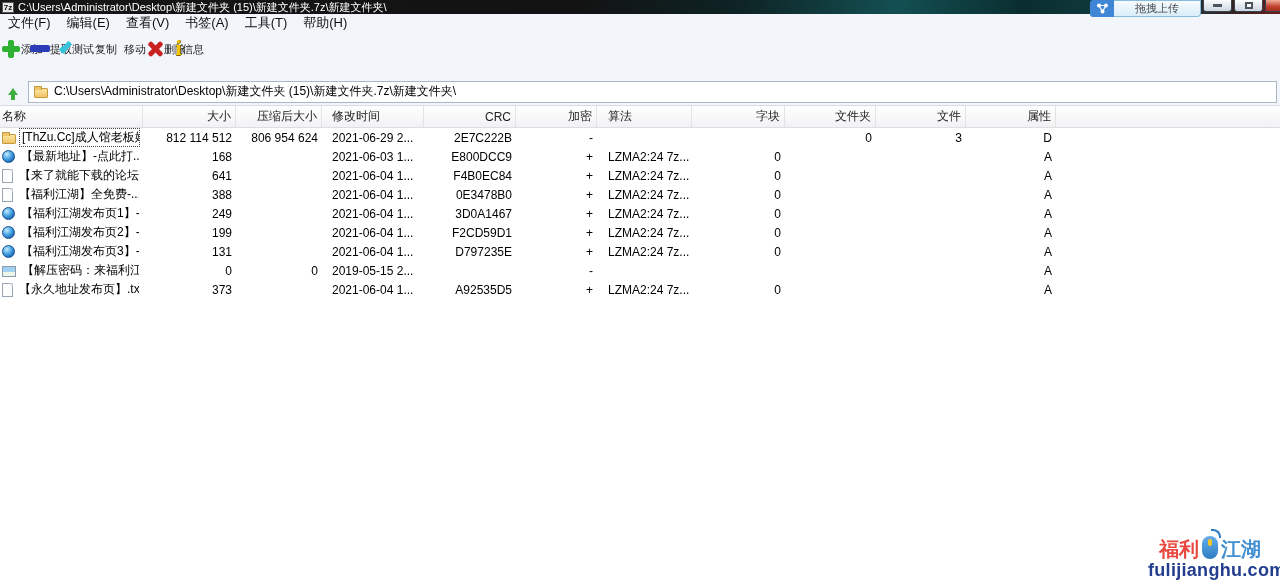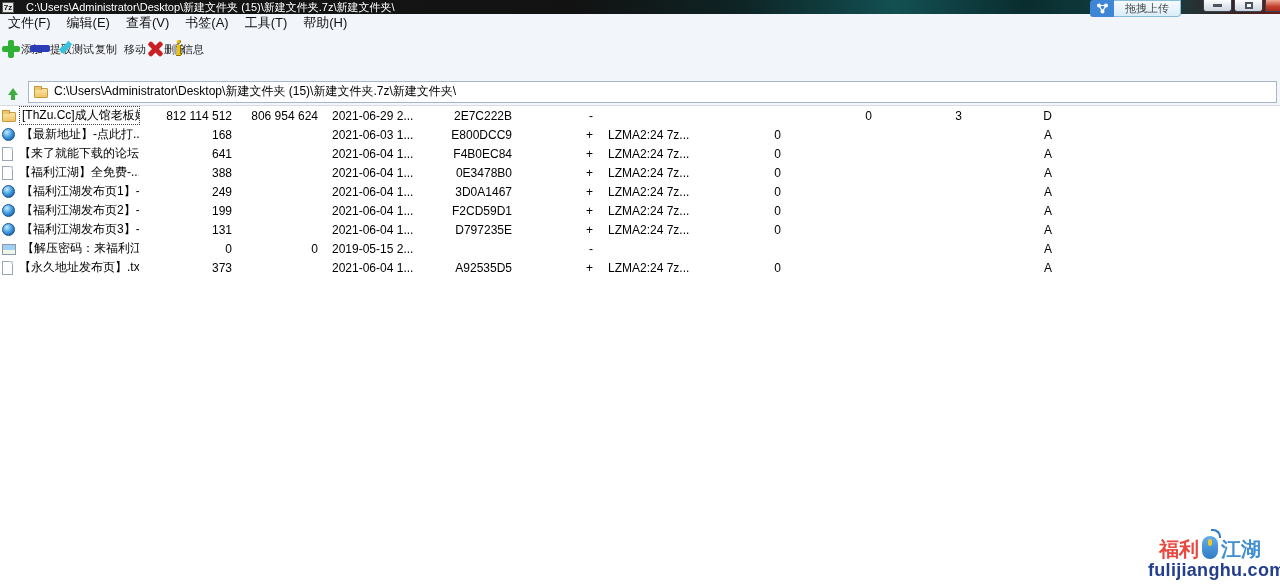--- a/index.html
+++ b/index.html
@@ -5,29 +5,29 @@
   * { box-sizing: border-box; margin: 0; padding: 0; }
   html,body { width:1280px; height:587px; overflow:hidden; background:#fff;
     font-family:"Liberation Sans","DejaVu Sans",sans-serif; }
   .window { position:relative; width:1280px; height:587px; background:#fff; }
 
   
   .titlebar { position:relative; height:14px;
     background:linear-gradient(90deg,#161616 0%,#121212 45%,#0e2425 58%,#135053 70%,#0a2d2f 80%,#134244 90%,#3a2020 97%,#6e1d1b 100%);
     color:#fff; font-size:11px; display:flex; align-items:center; padding-left:2px; white-space:nowrap; }
   .app-icon-7z { width:12px; height:11px; background:#e8e8e8; color:#111; font-size:8px; font-weight:bold;
-    display:inline-flex; align-items:center; justify-content:center; margin-right:12px; flex:none; border:1px solid #555; }
+    display:inline-flex; align-items:center; justify-content:center; margin-right:4px; flex:none; border:1px solid #555; }
   .title-text { overflow:hidden; text-overflow:ellipsis; }
 
   
   .upload { position:absolute; left:1090px; top:0; height:17px; display:flex; z-index:5; }
   .upload-icon { width:24px; height:17px; background:var(--upload-blue,#3f86d6); border-radius:3px 0 0 3px;
     display:flex; align-items:center; justify-content:center; }
   .upload-label { background:linear-gradient(#f6fbff,#d9edf9); border:1px solid #85bcdc; border-left:none;
-    border-radius:0 0 4px 0; font-size:11px; color:#4a4a4a; display:flex; align-items:center; padding:0 11px; }
+    border-radius:0 0 4px 0; font-size:11px; color:#4a4a4a; display:flex; align-items:center; padding:0 21px; }
 
   
   .win-controls { position:absolute; right:0; top:0; display:flex; gap:2px; z-index:4; }
   .wc-btn { width:29px; height:12px; border:1px solid #39444e; border-top:none; border-radius:0 0 3px 3px;
     background:linear-gradient(#fbfcfd,#cdd6e0); display:flex; align-items:center; justify-content:center; }
   .wc-glyph-min { width:9px; height:3px; background:#4a5560; }
   .wc-glyph-max { width:8px; height:7px; border:2px solid #4a5560; background:#fff; }
   .wc-close { width:15px; border-radius:0; border-right:none;
     background:linear-gradient(#efb09a,#c2402e 60%,#a52e1f); }
 
@@ -211,20 +211,33 @@
   <div class="addressbar">
     <div class="up-btn">
       <span class="up-icon"></span>
     </div>
     <div class="combobox">
       <span class="fi fi-folder"></span>
       <span>C:\Users\Administrator\Desktop\新建文件夹 (15)\新建文件夹.7z\新建文件夹\</span>
     </div>
   </div>
 
+  <div class="header-row">
+      <div class="hcell col-name">名称</div>
+      <div class="hcell col-size">大小</div>
+      <div class="hcell col-packed">压缩后大小</div>
+      <div class="hcell col-modified">修改时间</div>
+      <div class="hcell col-crc">CRC</div>
+      <div class="hcell col-enc">加密</div>
+      <div class="hcell col-method">算法</div>
+      <div class="hcell col-block">字块</div>
+      <div class="hcell col-folders">文件夹</div>
+      <div class="hcell col-files">文件</div>
+      <div class="hcell col-attr">属性</div>
+    </div>
 
   <div class="file-list">
       <div class="row focused">
         <div class="cell col-name">
           <span class="fi fi-folder"></span>
           <span class="name-text">[ThZu.Cc]成人馆老板娘...</span>
         </div>
         <div class="cell col-size">812 114 512</div>
         <div class="cell col-packed">806 954 624</div>
         <div class="cell col-modified">2021-06-29 2...</div>

